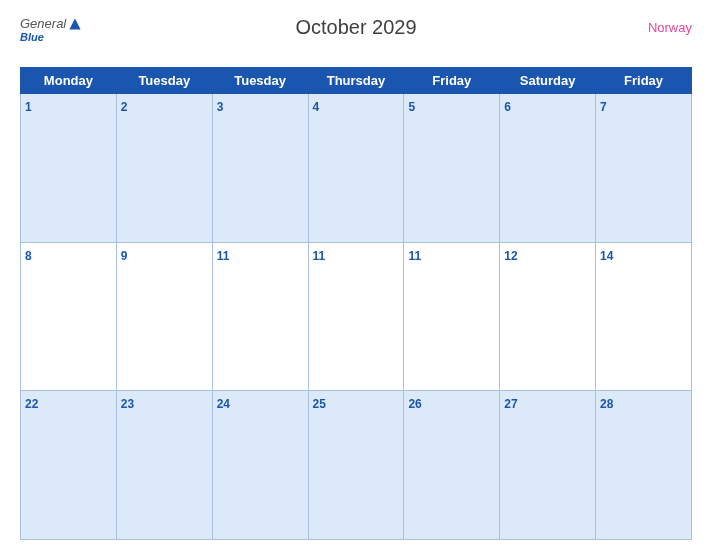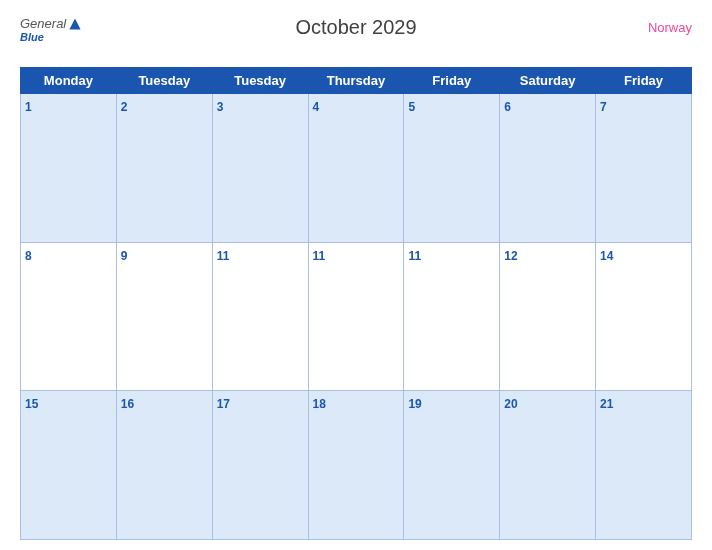--- a/index.html
+++ b/index.html
@@ -158,22 +158,22 @@
       <tr>
         <td><span class="day-num day-num-blue">8</span></td>
         <td><span class="day-num day-num-blue">9</span></td>
         <td><span class="day-num day-num-blue">11</span></td>
         <td><span class="day-num day-num-blue">11</span></td>
         <td><span class="day-num day-num-blue">11</span></td>
         <td><span class="day-num day-num-blue">12</span></td>
         <td><span class="day-num day-num-blue">14</span></td>
       </tr>
       <tr>
-        <td><span class="day-num day-num-blue">15</span></td>
-        <td><span class="day-num day-num-blue">16</span></td>
-        <td><span class="day-num day-num-blue">17</span></td>
-        <td><span class="day-num day-num-blue">18</span></td>
-        <td><span class="day-num day-num-blue">19</span></td>
-        <td><span class="day-num day-num-blue">20</span></td>
-        <td><span class="day-num day-num-blue">21</span></td>
+        <td><span class="day-num day-num-blue">22</span></td>
+        <td><span class="day-num day-num-blue">23</span></td>
+        <td><span class="day-num day-num-blue">24</span></td>
+        <td><span class="day-num day-num-blue">25</span></td>
+        <td><span class="day-num day-num-blue">26</span></td>
+        <td><span class="day-num day-num-blue">27</span></td>
+        <td><span class="day-num day-num-blue">28</span></td>
       </tr>
     </tbody>
 </table>
 
 </body></html>

